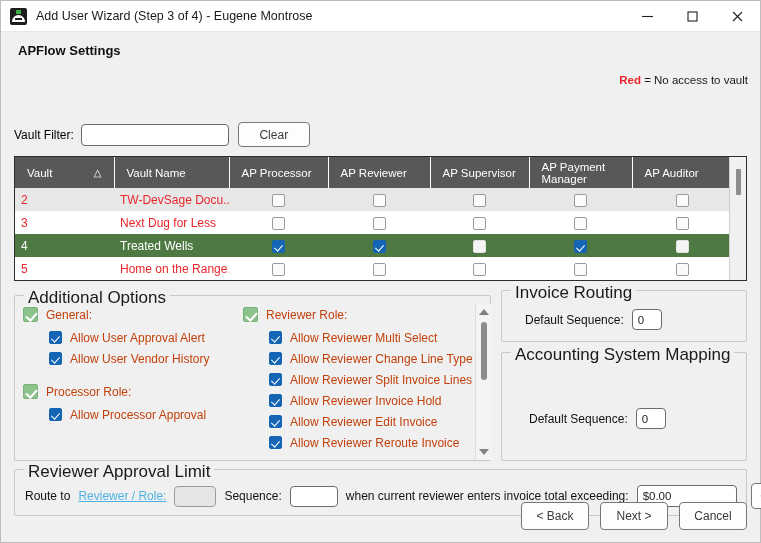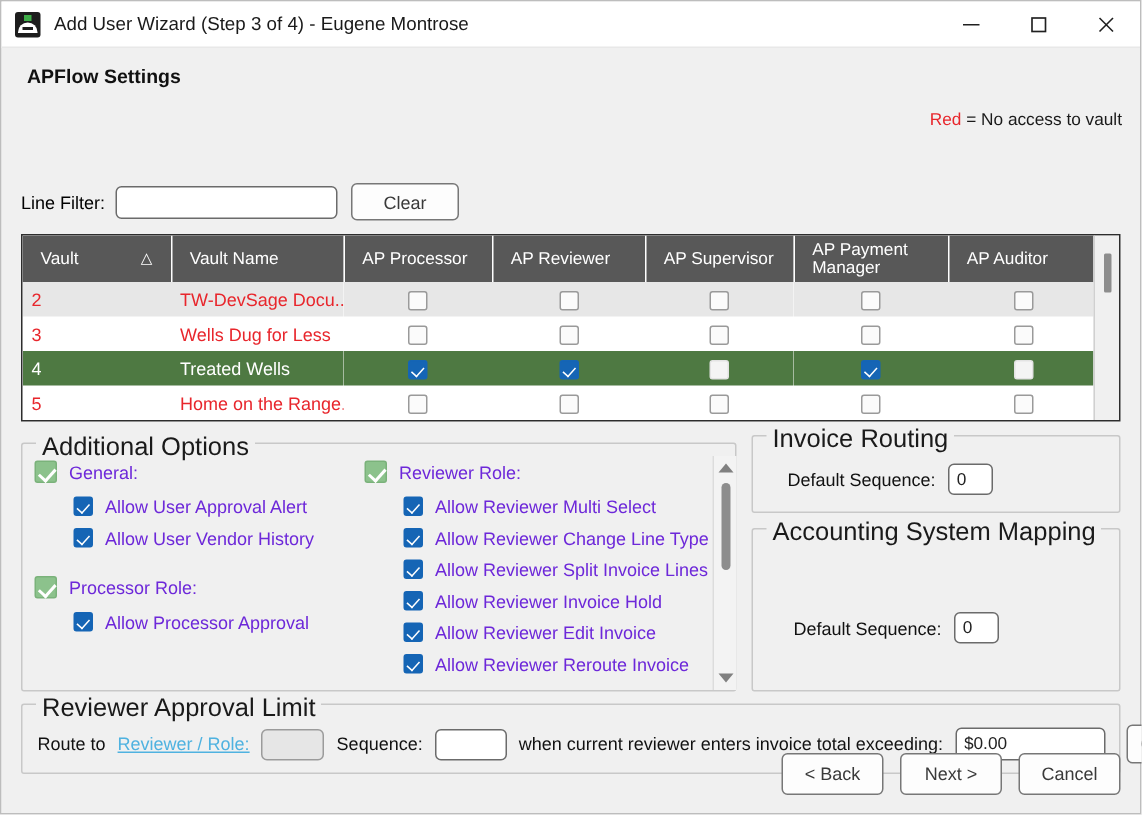--- a/index.html
+++ b/index.html
@@ -72,21 +72,21 @@
 
   .page-title {
     position: absolute; left: 17px; top: 11px;
     font-size: 13px; font-weight: bold; color: #111;
   }
 
   .legend {
     position: absolute; right: 12px; top: 42px;
     font-size: 11.5px; white-space: nowrap;
   }
-  .legend .red { color: #e8262c; font-weight: normal; margin-top: 44px; }
+  .legend .red { color: #e8262c; font-weight: bold; margin-top: 44px; }
   .legend .eq { color: #1a1a1a; }
 
   
   .filter-row {
     position: absolute; left: 13px; top: 90px;
     display: flex; align-items: center;
   }
   .filter-label { font-size: 12px; margin-right: 7px; }
   .txt {
     background: #ffffff;
@@ -225,21 +225,21 @@
   }
   .opts-cols { flex: 1; position: relative; }
   .opt-col { position: absolute; top: 0; }
   #opt-col-left { left: 7px; width: 220px; }
   #opt-col-right { left: 227px; width: 230px; }
 
   .opt-row { display: flex; align-items: center; height: 21px; }
   .opt-row.group-head { margin-bottom: 2px; }
   .opt-row.sub { padding-left: 26px; }
   .opt-row.spacer { height: 12px; }
-  .opt-label { font-size: 12px; color: #6d28d9; margin-left: 8px; white-space: nowrap; }
+  .opt-label { font-size: 12px; color: #c2410c; margin-left: 8px; white-space: nowrap; }
 
   .cbg { 
     width: 15px; height: 15px; flex: none;
     background: #8cc28c; border: 1px solid #7ab27a;
     border-radius: 2px; position: relative;
   }
   .cbg::after {
     content: ""; position: absolute; left: 4px; top: 2px;
     width: 5px; height: 9px;
     border: solid #ffffff; border-width: 0 2px 2px 0;
@@ -359,21 +359,21 @@
   <div class="content">
 
     <div class="page-title">APFlow Settings</div>
 
     <div class="legend">
       <span class="red">Red</span>
       <span class="eq">= No access to vault</span>
     </div>
 
     <div class="filter-row">
-      <span class="filter-label">Line Filter:</span>
+      <span class="filter-label">Vault Filter:</span>
       <input class="txt" id="vault-filter-input" type="text" value="" style="">
       <button class="btn" id="clear-filter-button">Clear</button>
     </div>
 
     <div class="grid-wrap">
       <div class="grid-main">
         <table class="grid">
           <colgroup>
             <col style="width:99px">
               <col style="width:115px">
@@ -428,21 +428,21 @@
                 <td class="c-id">2</td>
                 <td class="c-name">TW-DevSage Docu...</td>
                 <td class="c-chk"><span class="gcb"></span></td>
                 <td class="c-chk"><span class="gcb"></span></td>
                 <td class="c-chk"><span class="gcb"></span></td>
                 <td class="c-chk"><span class="gcb"></span></td>
                 <td class="c-chk"><span class="gcb"></span></td>
               </tr>
               <tr class="r-norm">
                 <td class="c-id">3</td>
-                <td class="c-name">Wells Dug for Less</td>
+                <td class="c-name">Next Dug for Less</td>
                 <td class="c-chk"><span class="gcb"></span></td>
                 <td class="c-chk"><span class="gcb"></span></td>
                 <td class="c-chk"><span class="gcb"></span></td>
                 <td class="c-chk"><span class="gcb"></span></td>
                 <td class="c-chk"><span class="gcb"></span></td>
               </tr>
               <tr class="r-sel">
                 <td class="c-id">4</td>
                 <td class="c-name">Treated Wells</td>
                 <td class="c-chk"><span class="gcb on"></span></td>

